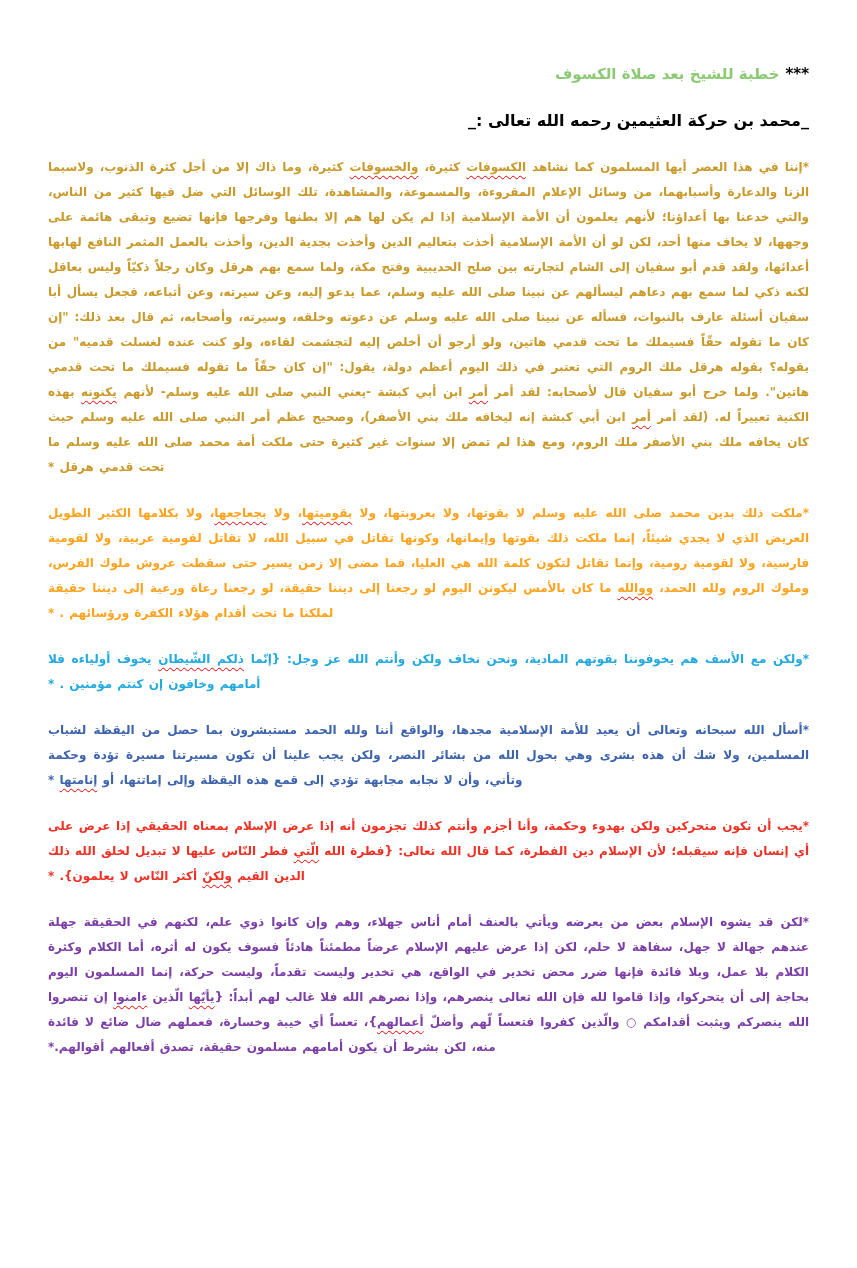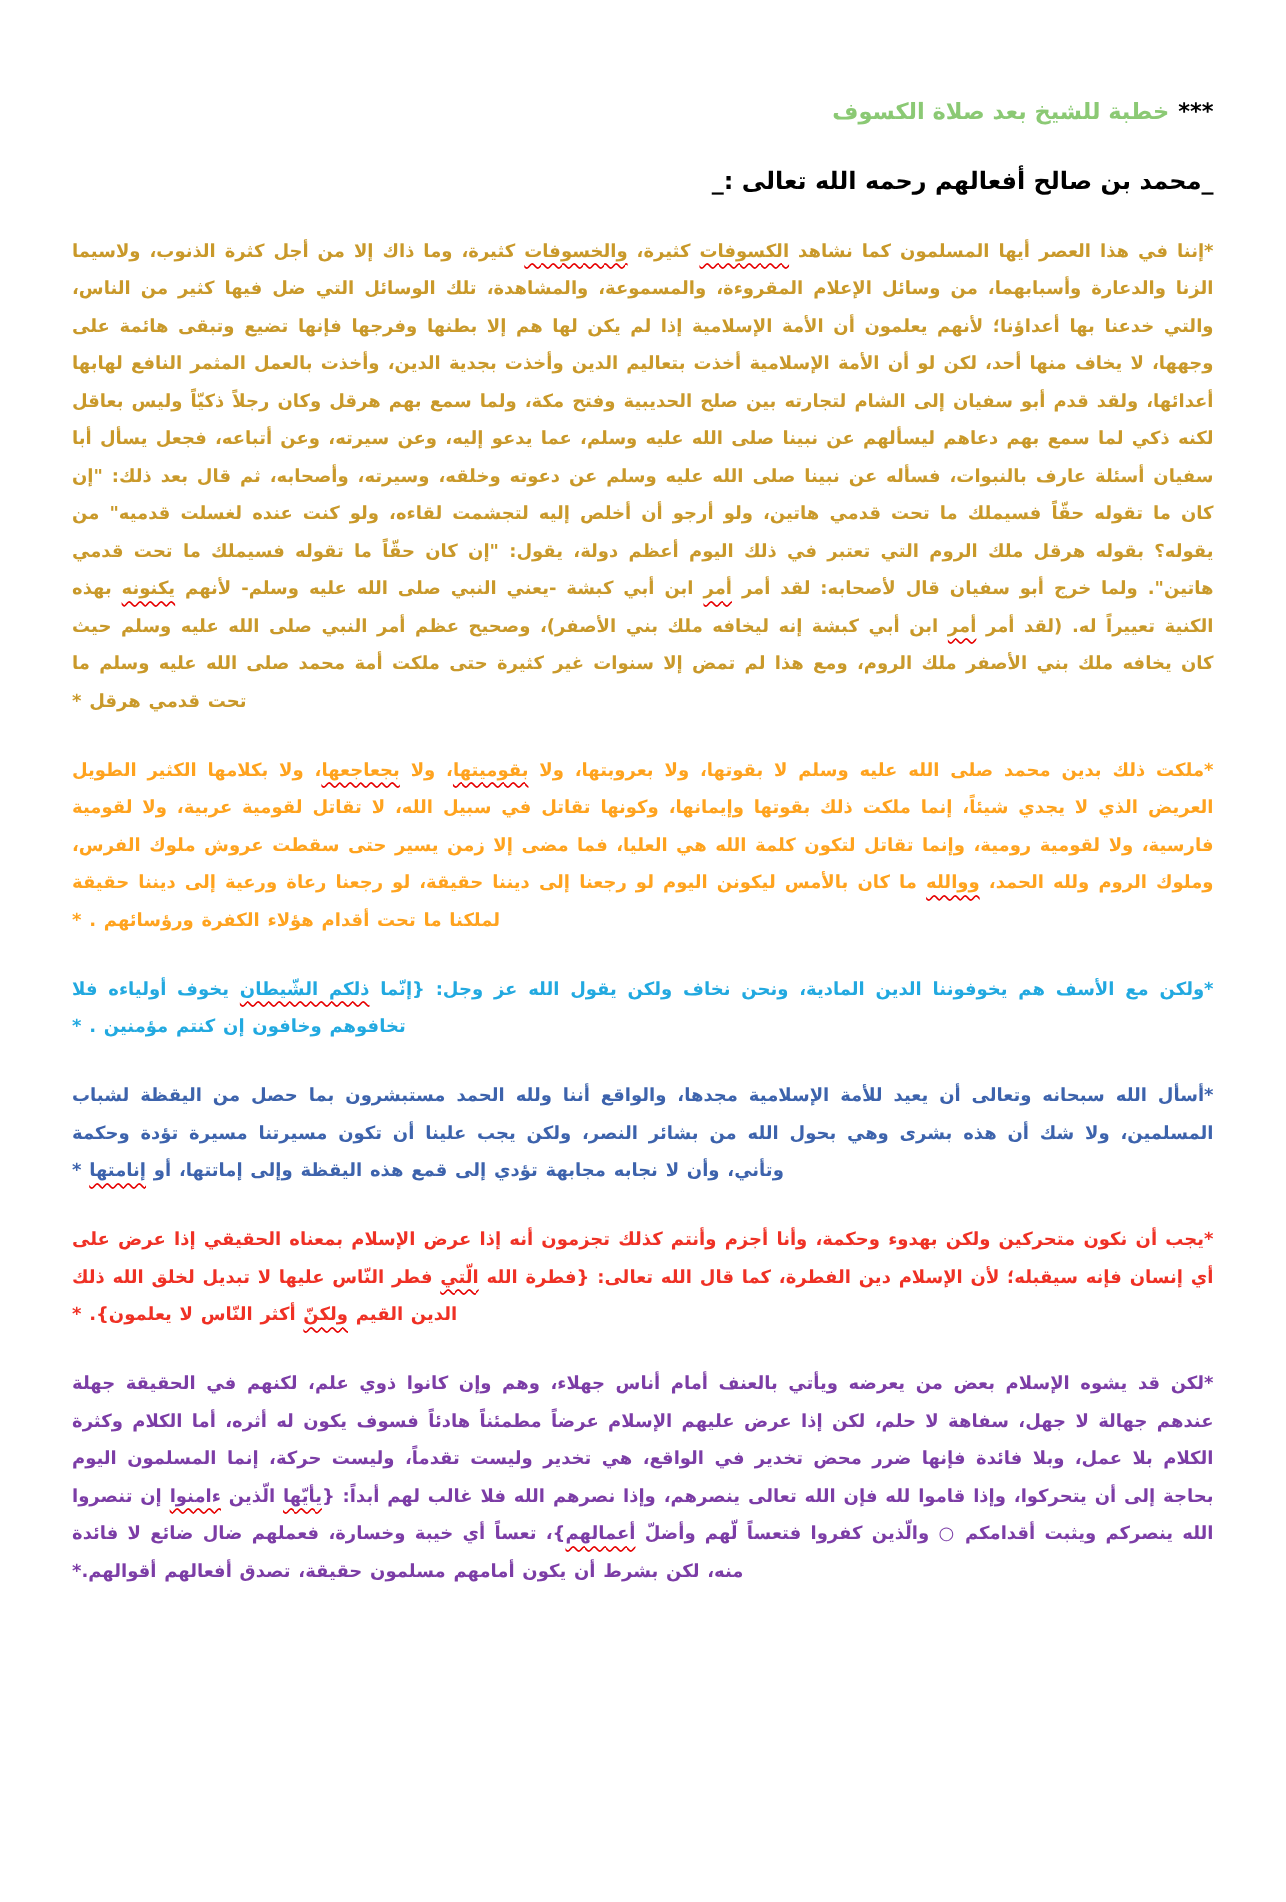--- a/index.html
+++ b/index.html
@@ -46,22 +46,22 @@
     text-underline-offset:4px;
   }
 </style>
 </head>
 <body>
 
 <div class="page" style="background: rgb(255, 255, 255);">
   <div class="title-line">
     <span class="stars" style="color: rgb(0, 0, 0);">***</span><span class="title-text" style="color: rgb(139, 201, 116);">خطبة للشيخ بعد صلاة الكسوف</span>
   </div>
-  <div class="author-line" style="color: rgb(0, 0, 0);">_محمد بن صالح أفعالهم رحمه الله تعالى :_</div>
+  <div class="author-line" style="color: rgb(0, 0, 0);">_محمد بن حركة العثيمين رحمه الله تعالى :_</div>
   <div>
       <p class="para" style="color: rgb(201, 153, 42);"><span>*إننا في هذا العصر أيها المسلمون كما نشاهد </span><span class="sq" style="text-decoration-color: rgb(230, 0, 0);">الكسوفات</span><span> كثيرة، </span><span class="sq" style="text-decoration-color: rgb(230, 0, 0);">والخسوفات</span><span> كثيرة، وما ذاك إلا من أجل كثرة الذنوب، ولاسيما الزنا والدعارة وأسبابهما، من وسائل الإعلام المقروءة، والمسموعة، والمشاهدة، تلك الوسائل التي ضل فيها كثير من الناس، والتي خدعنا بها أعداؤنا؛ لأنهم يعلمون أن الأمة الإسلامية إذا لم يكن لها هم إلا بطنها وفرجها فإنها تضيع وتبقى هائمة على وجهها، لا يخاف منها أحد، لكن لو أن الأمة الإسلامية أخذت بتعاليم الدين وأخذت بجدية الدين، وأخذت بالعمل المثمر النافع لهابها أعدائها، ولقد قدم أبو سفيان إلى الشام لتجارته بين صلح الحديبية وفتح مكة، ولما سمع بهم هرقل وكان رجلاً ذكيّاً وليس بعاقل لكنه ذكي لما سمع بهم دعاهم ليسألهم عن نبينا صلى الله عليه وسلم، عما يدعو إليه، وعن سيرته، وعن أتباعه، فجعل يسأل أبا سفيان أسئلة عارف بالنبوات، فسأله عن نبينا صلى الله عليه وسلم عن دعوته وخلقه، وسيرته، وأصحابه، ثم قال بعد ذلك: "إن كان ما تقوله حقّاً فسيملك ما تحت قدمي هاتين، ولو أرجو أن أخلص إليه لتجشمت لقاءه، ولو كنت عنده لغسلت قدميه" من يقوله؟ بقوله هرقل ملك الروم التي تعتبر في ذلك اليوم أعظم دولة، يقول: "إن كان حقّاً ما تقوله فسيملك ما تحت قدمي هاتين". ولما خرج أبو سفيان قال لأصحابه: لقد أمر </span><span class="sq" style="text-decoration-color: rgb(230, 0, 0);">أمر</span><span> ابن أبي كبشة -يعني النبي صلى الله عليه وسلم- لأنهم </span><span class="sq" style="text-decoration-color: rgb(230, 0, 0);">يكنونه</span><span> بهذه الكنية تعييراً له. (لقد أمر </span><span class="sq" style="text-decoration-color: rgb(230, 0, 0);">أمر</span><span> ابن أبي كبشة إنه ليخافه ملك بني الأصفر)، وصحيح عظم أمر النبي صلى الله عليه وسلم حيث كان يخافه ملك بني الأصفر ملك الروم، ومع هذا لم تمض إلا سنوات غير كثيرة حتى ملكت أمة محمد صلى الله عليه وسلم ما تحت قدمي هرقل *</span></p>
       <p class="para" style="color: rgb(255, 163, 30);"><span>*ملكت ذلك بدين محمد صلى الله عليه وسلم لا بقوتها، ولا بعروبتها، ولا </span><span class="sq" style="text-decoration-color: rgb(230, 0, 0);">بقوميتها</span><span>، ولا </span><span class="sq" style="text-decoration-color: rgb(230, 0, 0);">بجعاجعها</span><span>، ولا بكلامها الكثير الطويل العريض الذي لا يجدي شيئاً، إنما ملكت ذلك بقوتها وإيمانها، وكونها تقاتل في سبيل الله، لا تقاتل لقومية عربية، ولا لقومية فارسية، ولا لقومية رومية، وإنما تقاتل لتكون كلمة الله هي العليا، فما مضى إلا زمن يسير حتى سقطت عروش ملوك الفرس، وملوك الروم ولله الحمد، </span><span class="sq" style="text-decoration-color: rgb(230, 0, 0);">ووالله</span><span> ما كان بالأمس ليكونن اليوم لو رجعنا إلى ديننا حقيقة، لو رجعنا رعاة ورعية إلى ديننا حقيقة لملكنا ما تحت أقدام هؤلاء الكفرة ورؤسائهم . *</span></p>
-      <p class="para" style="color: rgb(34, 169, 224);"><span>*ولكن مع الأسف هم يخوفوننا الدين المادية، ونحن نخاف ولكن يقول الله عز وجل: {إنّما </span><span class="sq" style="text-decoration-color: rgb(230, 0, 0);">ذلكم الشّيطان</span><span> يخوف أولياءه فلا تخافوهم وخافون إن كنتم مؤمنين . *</span></p>
+      <p class="para" style="color: rgb(34, 169, 224);"><span>*ولكن مع الأسف هم يخوفوننا بقوتهم المادية، ونحن نخاف ولكن وأنتم الله عز وجل: {إنّما </span><span class="sq" style="text-decoration-color: rgb(230, 0, 0);">ذلكم الشّيطان</span><span> يخوف أولياءه فلا أمامهم وخافون إن كنتم مؤمنين . *</span></p>
       <p class="para" style="color: rgb(61, 99, 172);"><span>*أسأل الله سبحانه وتعالى أن يعيد للأمة الإسلامية مجدها، والواقع أننا ولله الحمد مستبشرون بما حصل من اليقظة لشباب المسلمين، ولا شك أن هذه بشرى وهي بحول الله من بشائر النصر، ولكن يجب علينا أن تكون مسيرتنا مسيرة تؤدة وحكمة وتأني، وأن لا نجابه مجابهة تؤدي إلى قمع هذه اليقظة وإلى إماتتها، أو </span><span class="sq" style="text-decoration-color: rgb(230, 0, 0);">إنامتها</span><span> *</span></p>
       <p class="para" style="color: rgb(239, 49, 37);"><span>*يجب أن نكون متحركين ولكن بهدوء وحكمة، وأنا أجزم وأنتم كذلك تجزمون أنه إذا عرض الإسلام بمعناه الحقيقي إذا عرض على أي إنسان فإنه سيقبله؛ لأن الإسلام دين الفطرة، كما قال الله تعالى: {فطرة الله </span><span class="sq" style="text-decoration-color: rgb(230, 0, 0);">الّتي</span><span> فطر النّاس عليها لا تبديل لخلق الله ذلك الدين القيم </span><span class="sq" style="text-decoration-color: rgb(230, 0, 0);">ولكنّ</span><span> أكثر النّاس لا يعلمون}. *</span></p>
       <p class="para" style="color: rgb(124, 61, 166);"><span>*لكن قد يشوه الإسلام بعض من يعرضه ويأتي بالعنف أمام أناس جهلاء، وهم وإن كانوا ذوي علم، لكنهم في الحقيقة جهلة عندهم جهالة لا جهل، سفاهة لا حلم، لكن إذا عرض عليهم الإسلام عرضاً مطمئناً هادئاً فسوف يكون له أثره، أما الكلام وكثرة الكلام بلا عمل، وبلا فائدة فإنها ضرر محض تخدير في الواقع، هي تخدير وليست تقدماً، وليست حركة، إنما المسلمون اليوم بحاجة إلى أن يتحركوا، وإذا قاموا لله فإن الله تعالى ينصرهم، وإذا نصرهم الله فلا غالب لهم أبداً: {</span><span class="sq" style="text-decoration-color: rgb(230, 0, 0);">يأيّها</span><span> الّذين </span><span class="sq" style="text-decoration-color: rgb(230, 0, 0);">ءامنوا</span><span> إن تنصروا الله ينصركم ويثبت أقدامكم ○ والّذين كفروا فتعساً لّهم وأضلّ </span><span class="sq" style="text-decoration-color: rgb(230, 0, 0);">أعمالهم</span><span>}، تعساً أي خيبة وخسارة، فعملهم ضال ضائع لا فائدة منه، لكن بشرط أن يكون أمامهم مسلمون حقيقة، تصدق أفعالهم أقوالهم.*</span></p>
     </div>
 </div>
 
 </body></html>

